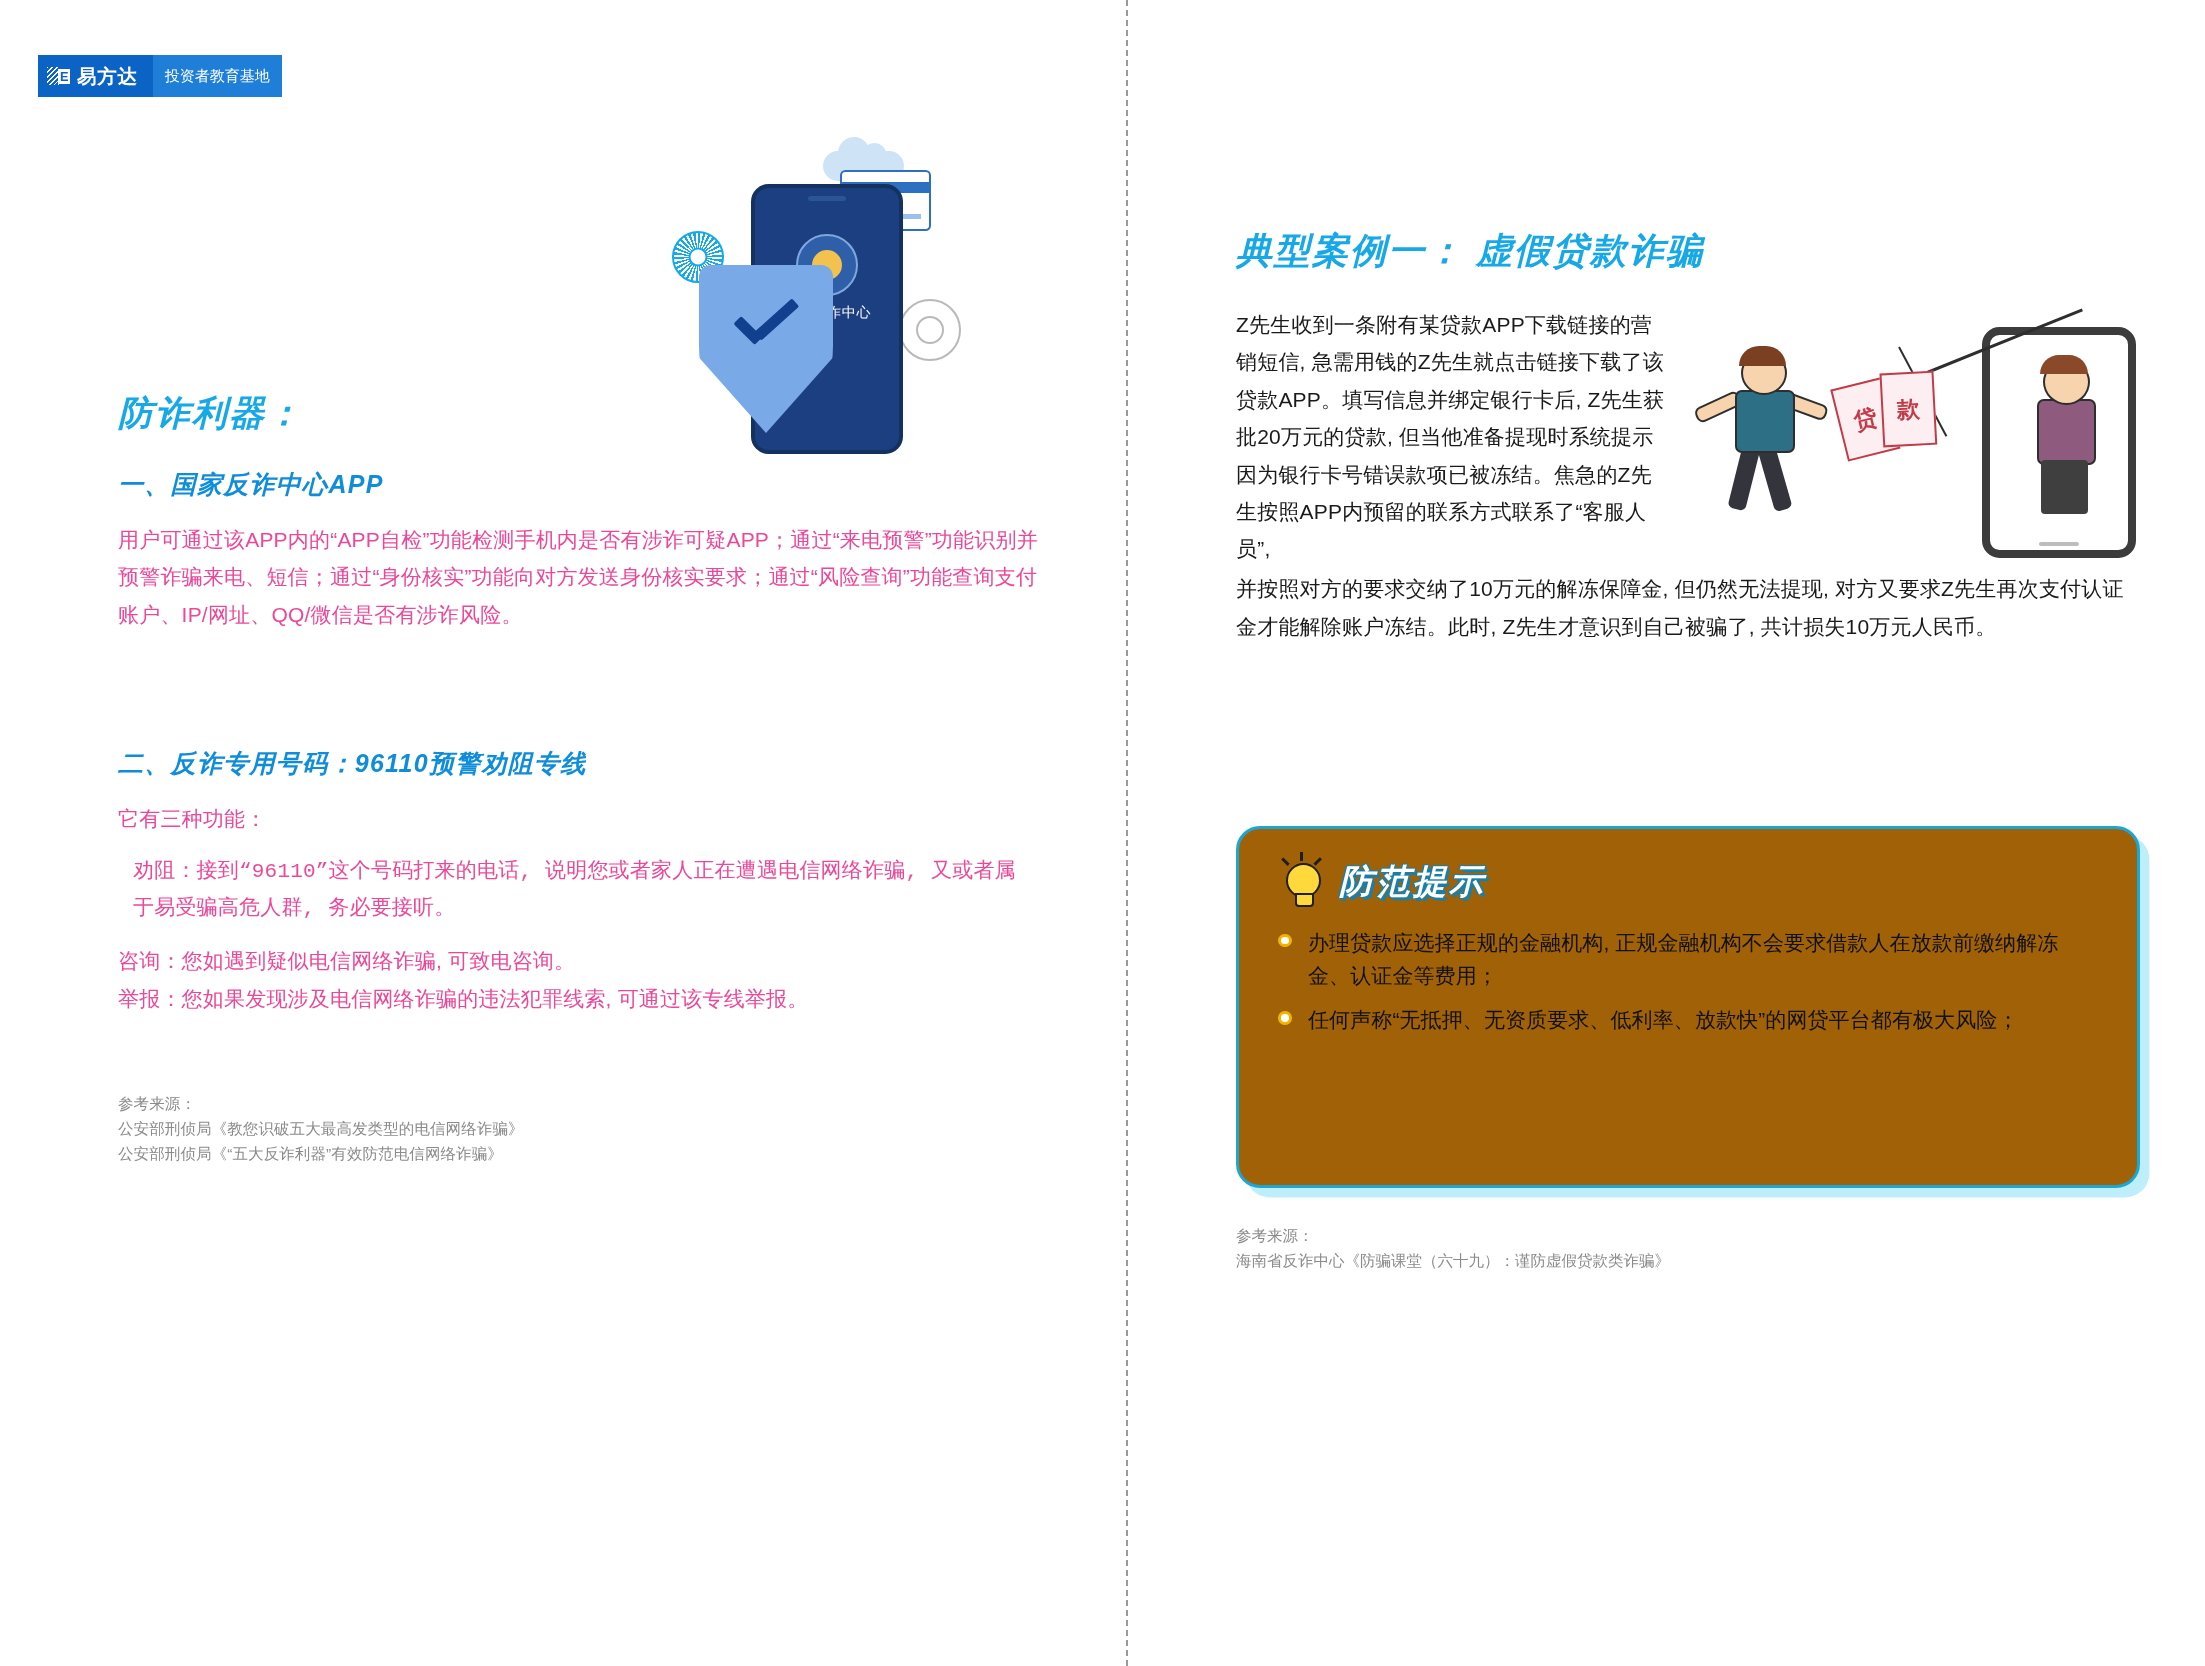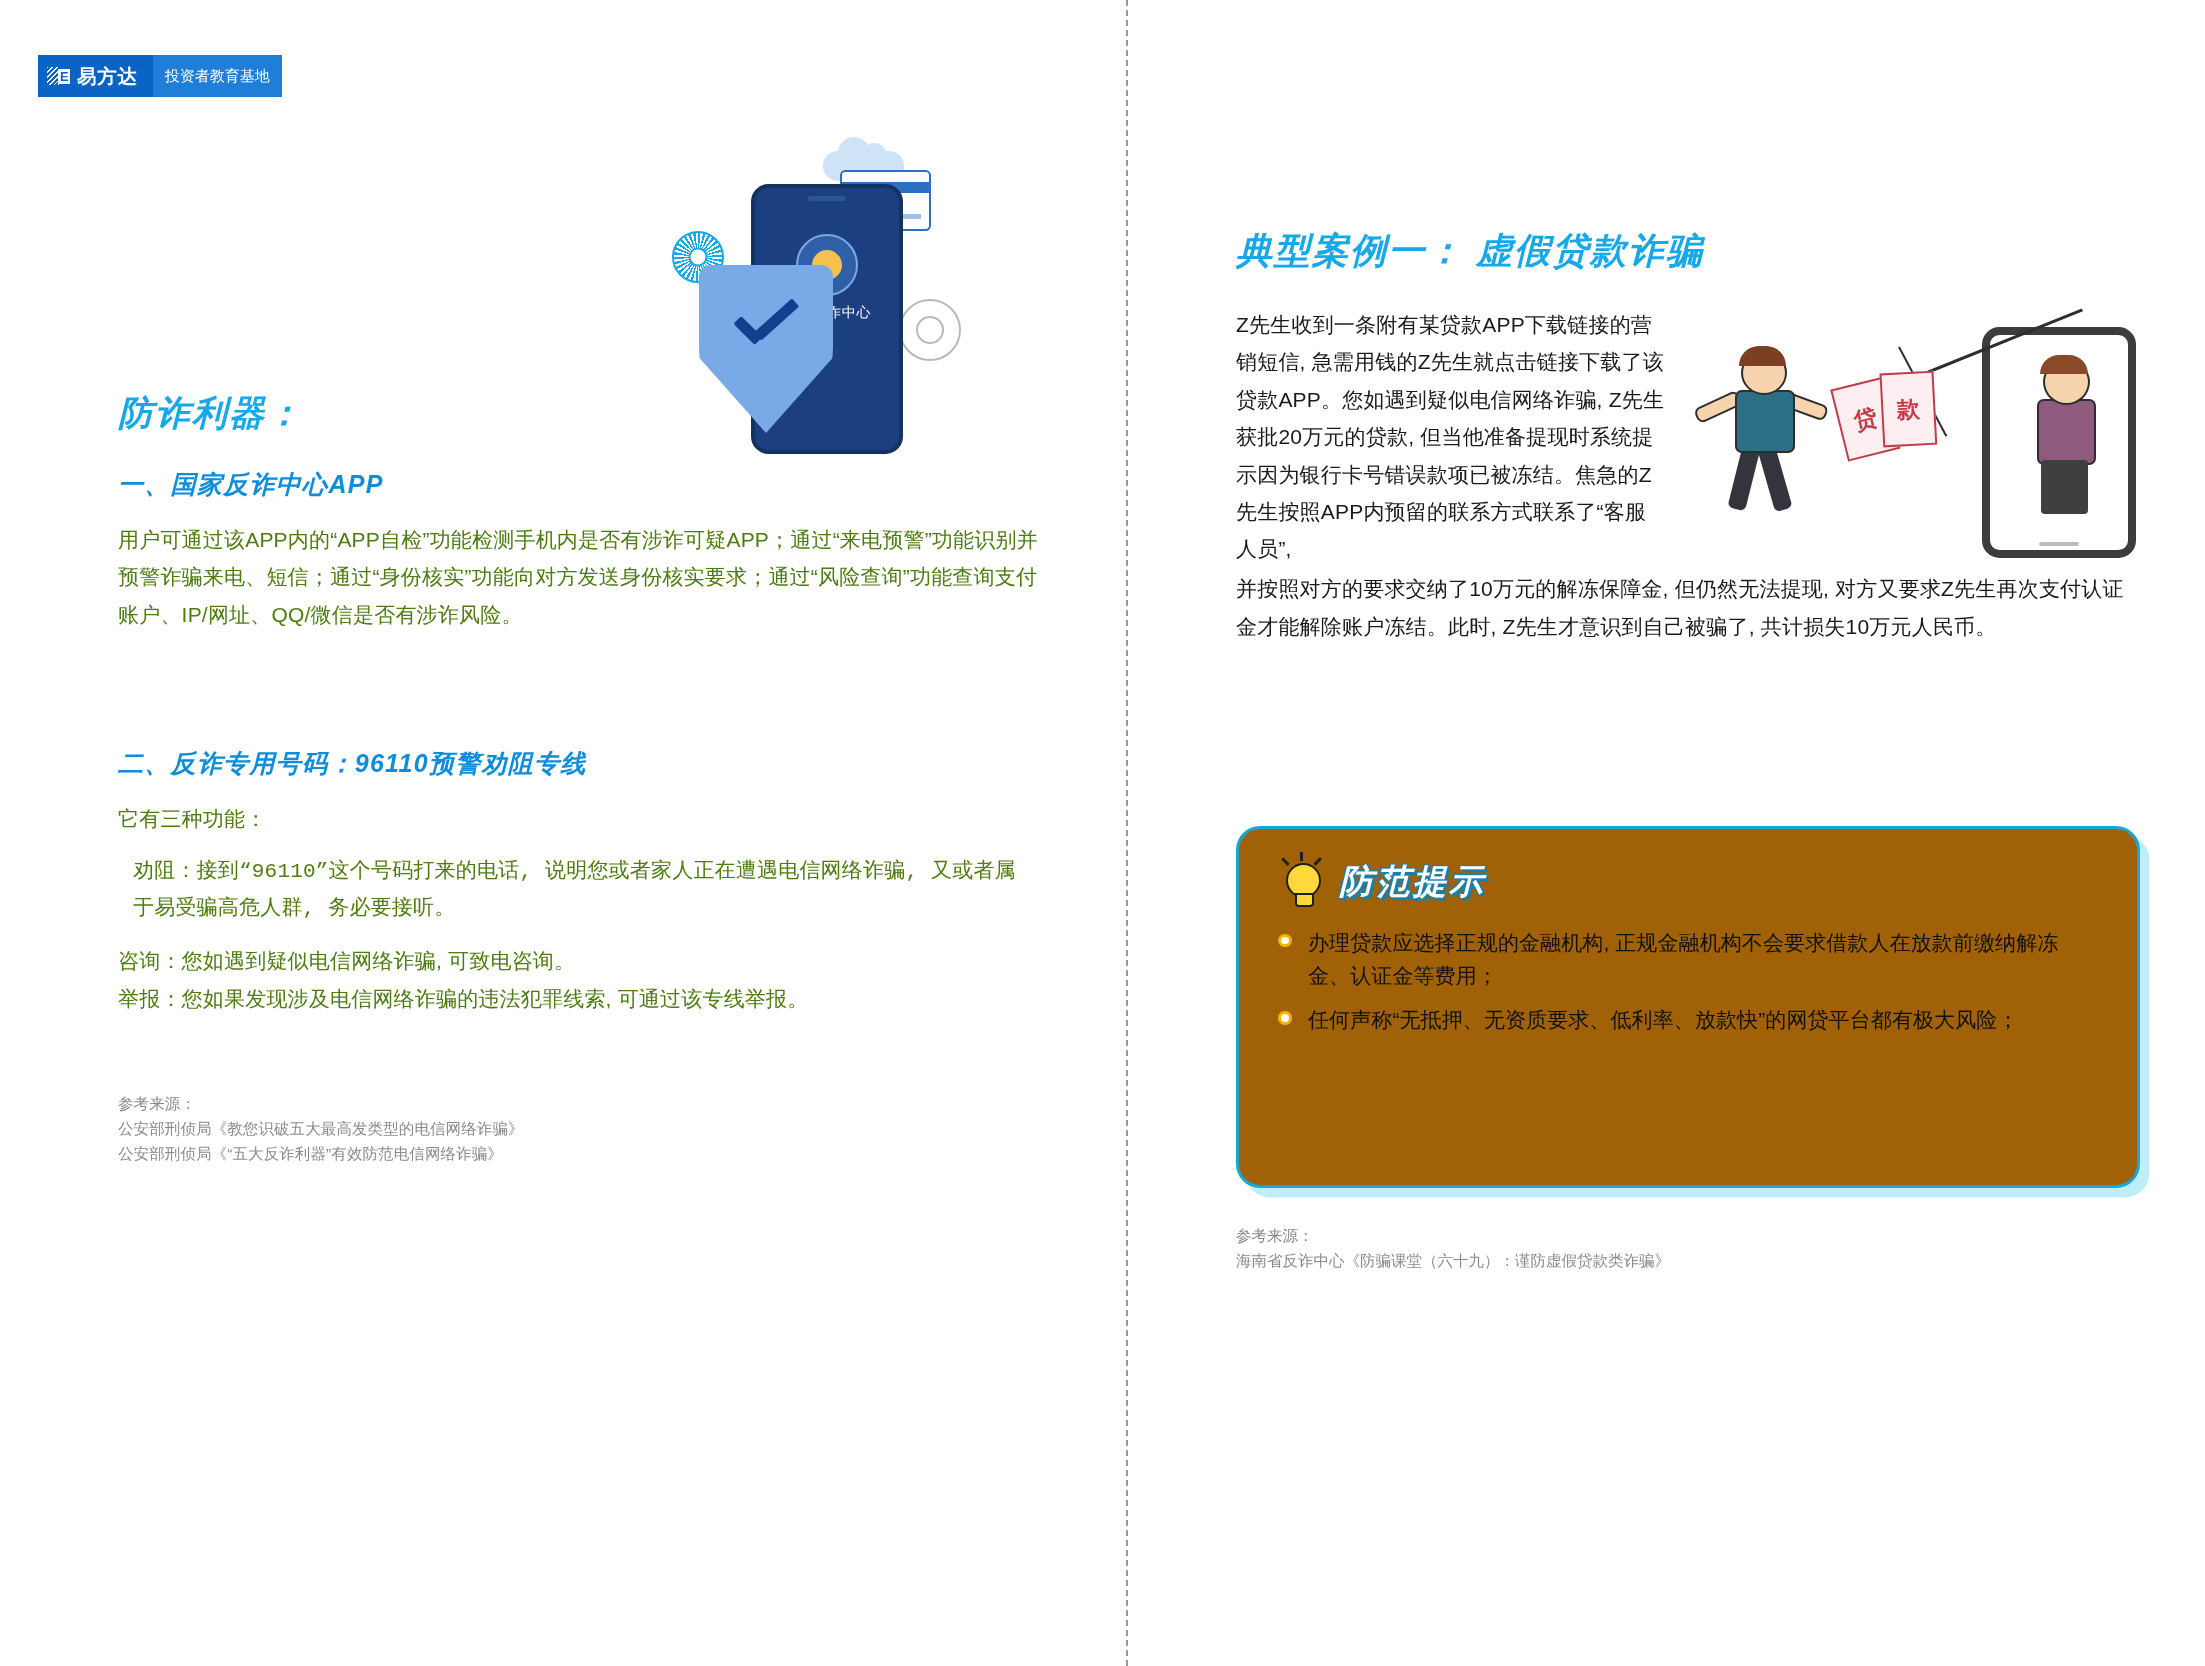--- a/index.html
+++ b/index.html
@@ -109,21 +109,21 @@
   }
   .h-blue-sub {
     color: #0f8ddb;
     font-size: 25px;
     font-weight: bold;
     font-style: italic;
     letter-spacing: 1.3px;
     margin: 0 0 20px 0;
   }
   .body-text {
-    color: #4d7c0f;
+    color: #ec4899;
     font-size: 21px;
     line-height: 1.78;
     letter-spacing: 0.2px;
   }
   .spacer-lg { height: 114px; }
   .src-note {
     color: #8b8b8b;
     font-size: 15.5px;
     line-height: 1.62;
     letter-spacing: 0.1px;
@@ -687,21 +687,21 @@
           <span class="arm-l"></span>
             <span class="arm-r"></span>
           <span class="leg-l"></span>
             <span class="leg-r"></span>
           <span class="body"></span>
           <span class="head"></span>
             <span class="hair"></span>
         </div>
       </div>
 
-      <p class="case-para-narrow" style="margin:0;">Z先生收到一条附有某贷款APP下载链接的营销短信, 急需用钱的Z先生就点击链接下载了该贷款APP。您如遇到疑似电信网络诈骗, Z先生获批20万元的贷款, 但当他准备提现时系统提示因为银行卡号错误款项已被冻结。焦急的Z先生按照APP内预留的联系方式联系了“客服人员”,</p>
+      <p class="case-para-narrow" style="margin:0;">Z先生收到一条附有某贷款APP下载链接的营销短信, 急需用钱的Z先生就点击链接下载了该贷款APP。填写信息并绑定银行卡后, Z先生获批20万元的贷款, 但当他准备提现时系统提示因为银行卡号错误款项已被冻结。焦急的Z先生按照APP内预留的联系方式联系了“客服人员”,</p>
       <p class="case-para-wide">并按照对方的要求交纳了10万元的解冻保障金, 但仍然无法提现, 对方又要求Z先生再次支付认证金才能解除账户冻结。此时, Z先生才意识到自己被骗了, 共计损失10万元人民币。</p>
     </div>
   </div>
 
   <div class="tip-box">
     <div class="tip-head">
       <span class="bulb">
         <span class="ray"></span>
           <span class="ray r2"></span>
           <span class="ray r3"></span>

